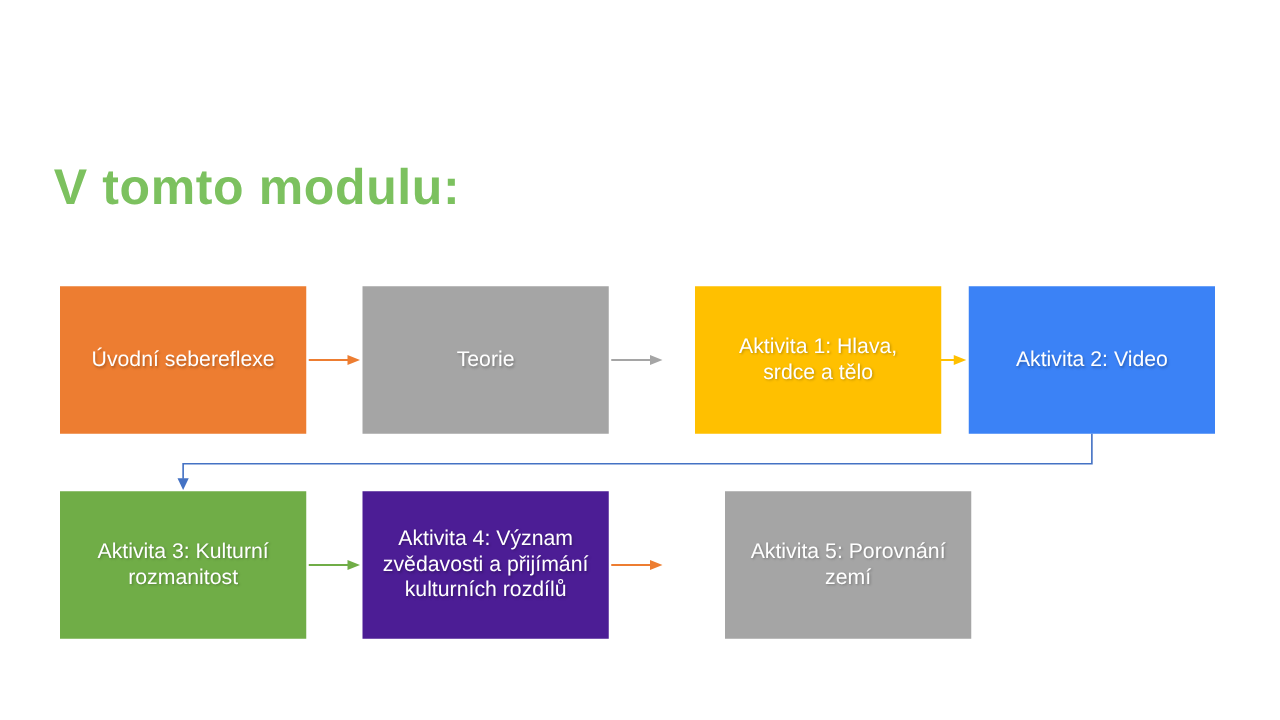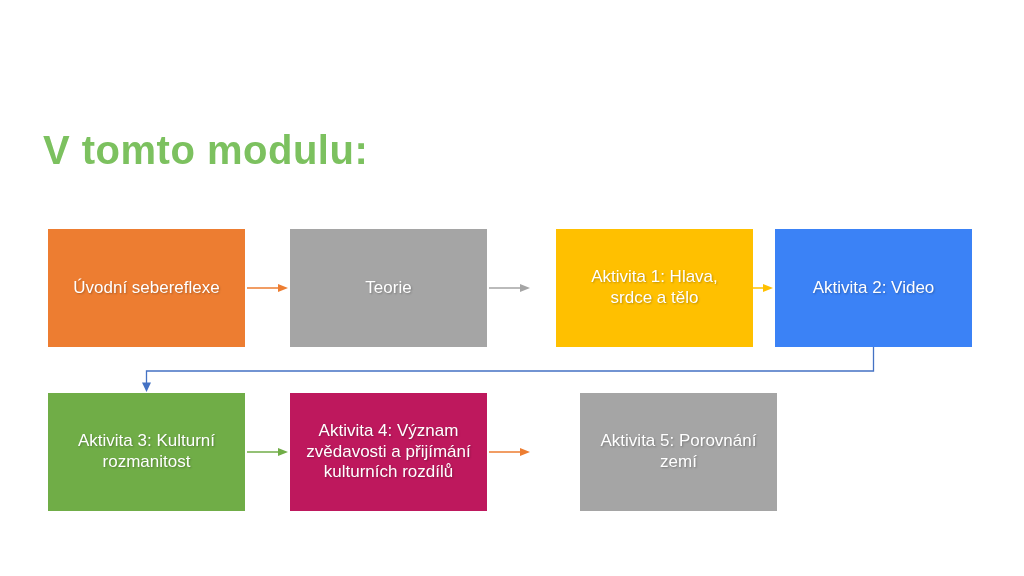--- a/index.html
+++ b/index.html
@@ -82,21 +82,21 @@
   </div>
 
   <div class="flow-box row1 col4" style="background-color: #3b82f6;">
     <span class="t">Aktivita 2: Video</span>
   </div>
 
   <div class="flow-box row2 col1" style="background-color: rgb(112, 173, 71);">
     <span class="t mw150">Aktivita 3: Kulturní rozmanitost</span>
   </div>
 
-  <div class="flow-box row2 col2" style="background-color: #be185d;">
+  <div class="flow-box row2 col2" style="background-color: #4c1d95;">
     <span class="t mw165">Aktivita 4: Význam zvědavosti a přijímání kulturních rozdílů</span>
   </div>
 
   <div class="flow-box row2 col3" style="background-color: rgb(165, 165, 165); margin-left: 24px;">
     <span class="t mw160">Aktivita 5: Porovnání zemí</span>
   </div>
 
   <svg class="connector-layer" viewBox="0 0 1024 576" xmlns="http://www.w3.org/2000/svg">
 
     <line x1="247" y1="288" x2="279" y2="288" stroke-width="1.5" stroke="#ED7D31"></line>

